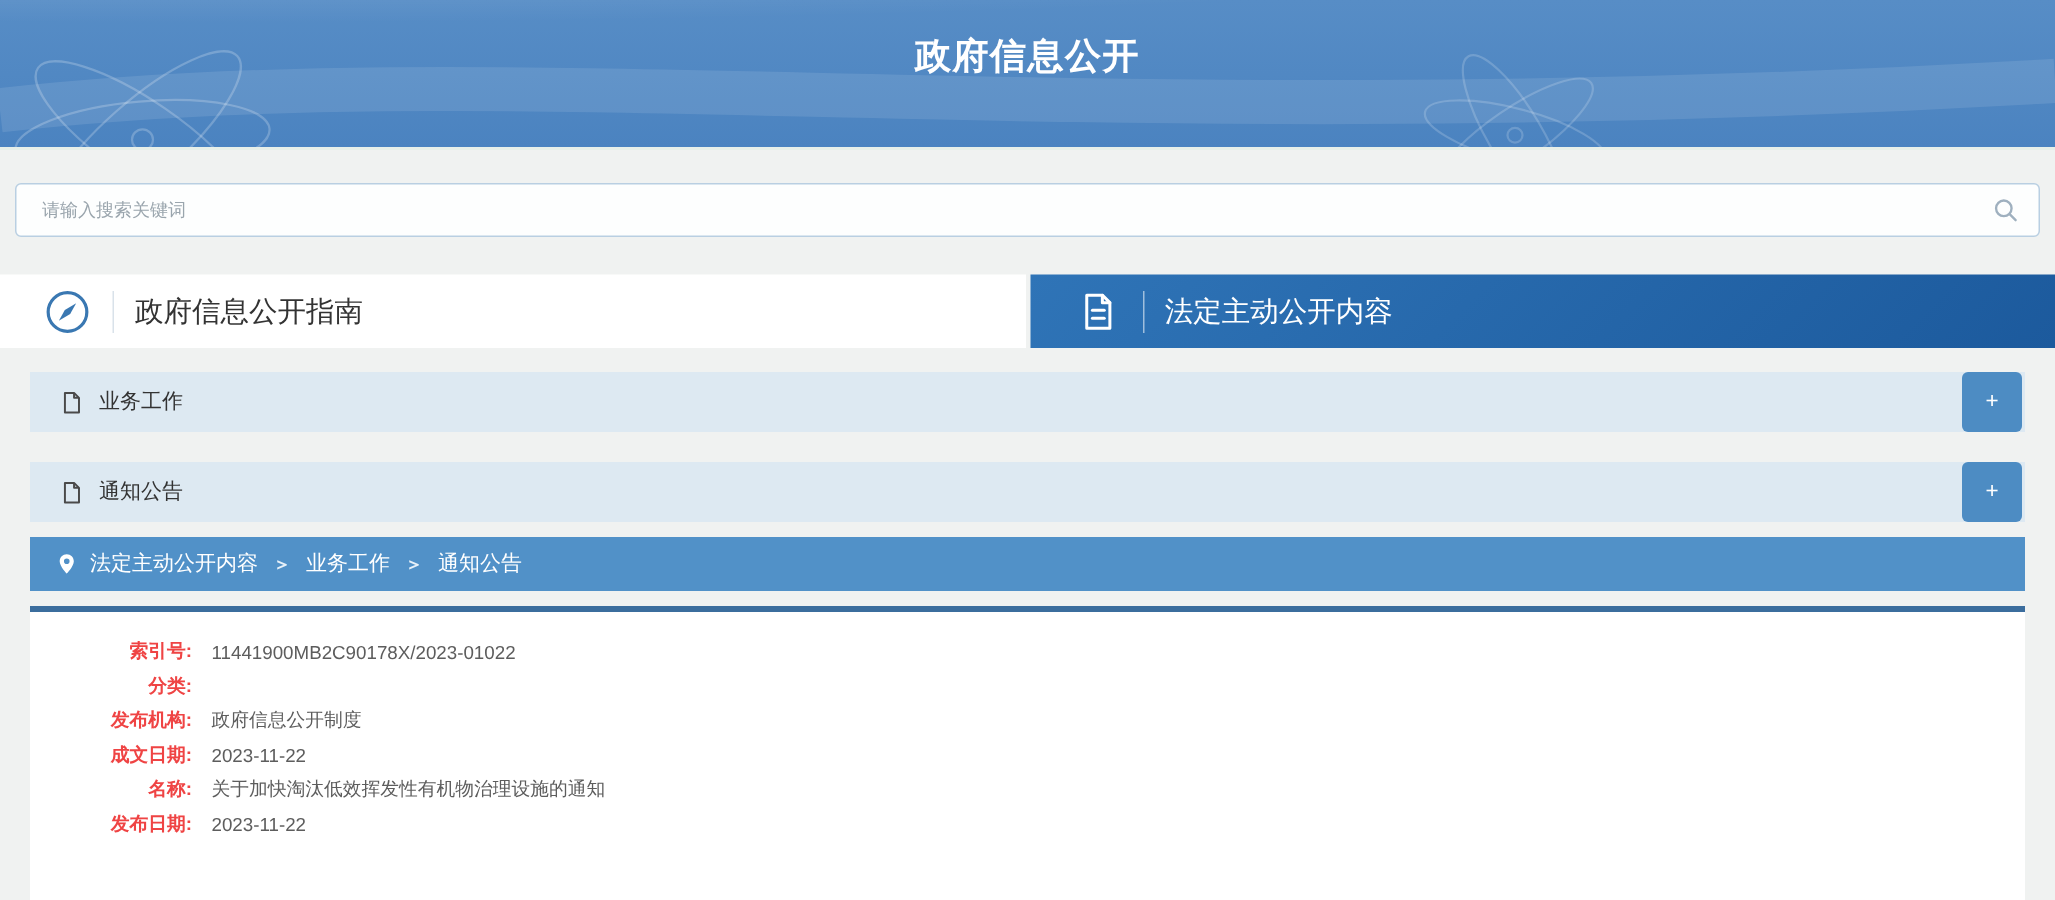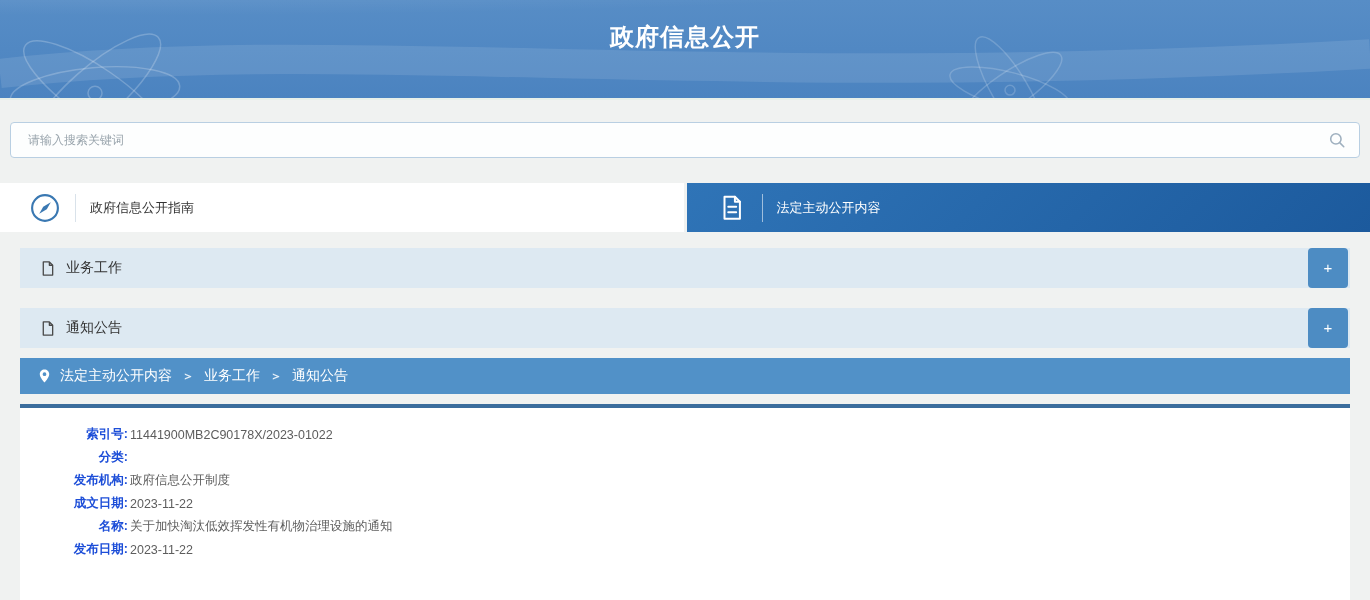--- a/index.html
+++ b/index.html
@@ -38,21 +38,21 @@
     background:transparent; border:none; cursor:pointer;
   }
   
   .tabs{ position:absolute; left:0; top:183px; width:1370px; height:49px; display:flex; gap:3px; }
   .tab{
     flex:1 1 0; background:#ffffff; display:flex; align-items:center;
     padding-left:28px; cursor:pointer; height:49px;
   }
   .tab .tab-icon{ width:34px; height:34px; display:flex; align-items:center; justify-content:center; }
   .tab .tab-divider{ width:1px; height:28px; background:#d9e2ea; margin:0 14px 0 13px; }
-  .tab .tab-label{ font-size:13px; color:#333; }
+  .tab .tab-label{ font-size:19px; color:#333; }
   .tab.active{ background:linear-gradient(135deg,#2f74b7 0%,#1c5a9d 100%); }
   .tab.active .tab-divider{ background:rgba(255,255,255,0.55); }
   .tab.active .tab-label{ color:#ffffff; }
   
   .accordion{
     position:absolute; left:20px; width:1330px; height:40px;
     background:#dde9f2; display:flex; align-items:center;
   }
   .accordion.row-0{ top:248px; } .accordion.row-1{ top:308px; }
   .accordion .acc-icon{ margin-left:20px; display:flex; }
@@ -73,24 +73,24 @@
   .breadcrumb .bc-sep{ margin:0 10px; font-size:12px; color:#e8f1f9; font-weight:bold; }
   .bc-item{ cursor:pointer; }
   
   .panel-divider{ position:absolute; left:20px; top:404px; width:1330px; height:4px; background:#3b6d9d; }
   .detail-panel{
     position:absolute; left:20px; top:408px; width:1330px; height:192px;
     background:#ffffff; padding-top:15px;
   }
   .field-row{ display:flex; height:23px; align-items:center; }
   .field-label{
-    width:108px; text-align:right; font-weight:bold; color:#1d4ed8;
+    width:108px; text-align:right; font-weight:bold; color:#ef4444;
     font-size:12.5px; flex:0 0 108px;
   }
-  .field-value{ margin-left:2px; color:#5d5d5d; font-size:12.5px; }
+  .field-value{ margin-left:13px; color:#5d5d5d; font-size:12.5px; }
 </style>
 </head>
 <body>
 
 <div class="banner">
   <svg class="banner-decor" viewBox="0 0 1370 100" preserveAspectRatio="none">
     <g fill="none" stroke="rgba(255,255,255,0.22)" stroke-width="1.5">
       <g transform="translate(95,95)">
         <ellipse rx="85" ry="26" transform="rotate(-42)"></ellipse>
         <ellipse rx="85" ry="26" transform="rotate(-5)"></ellipse>

